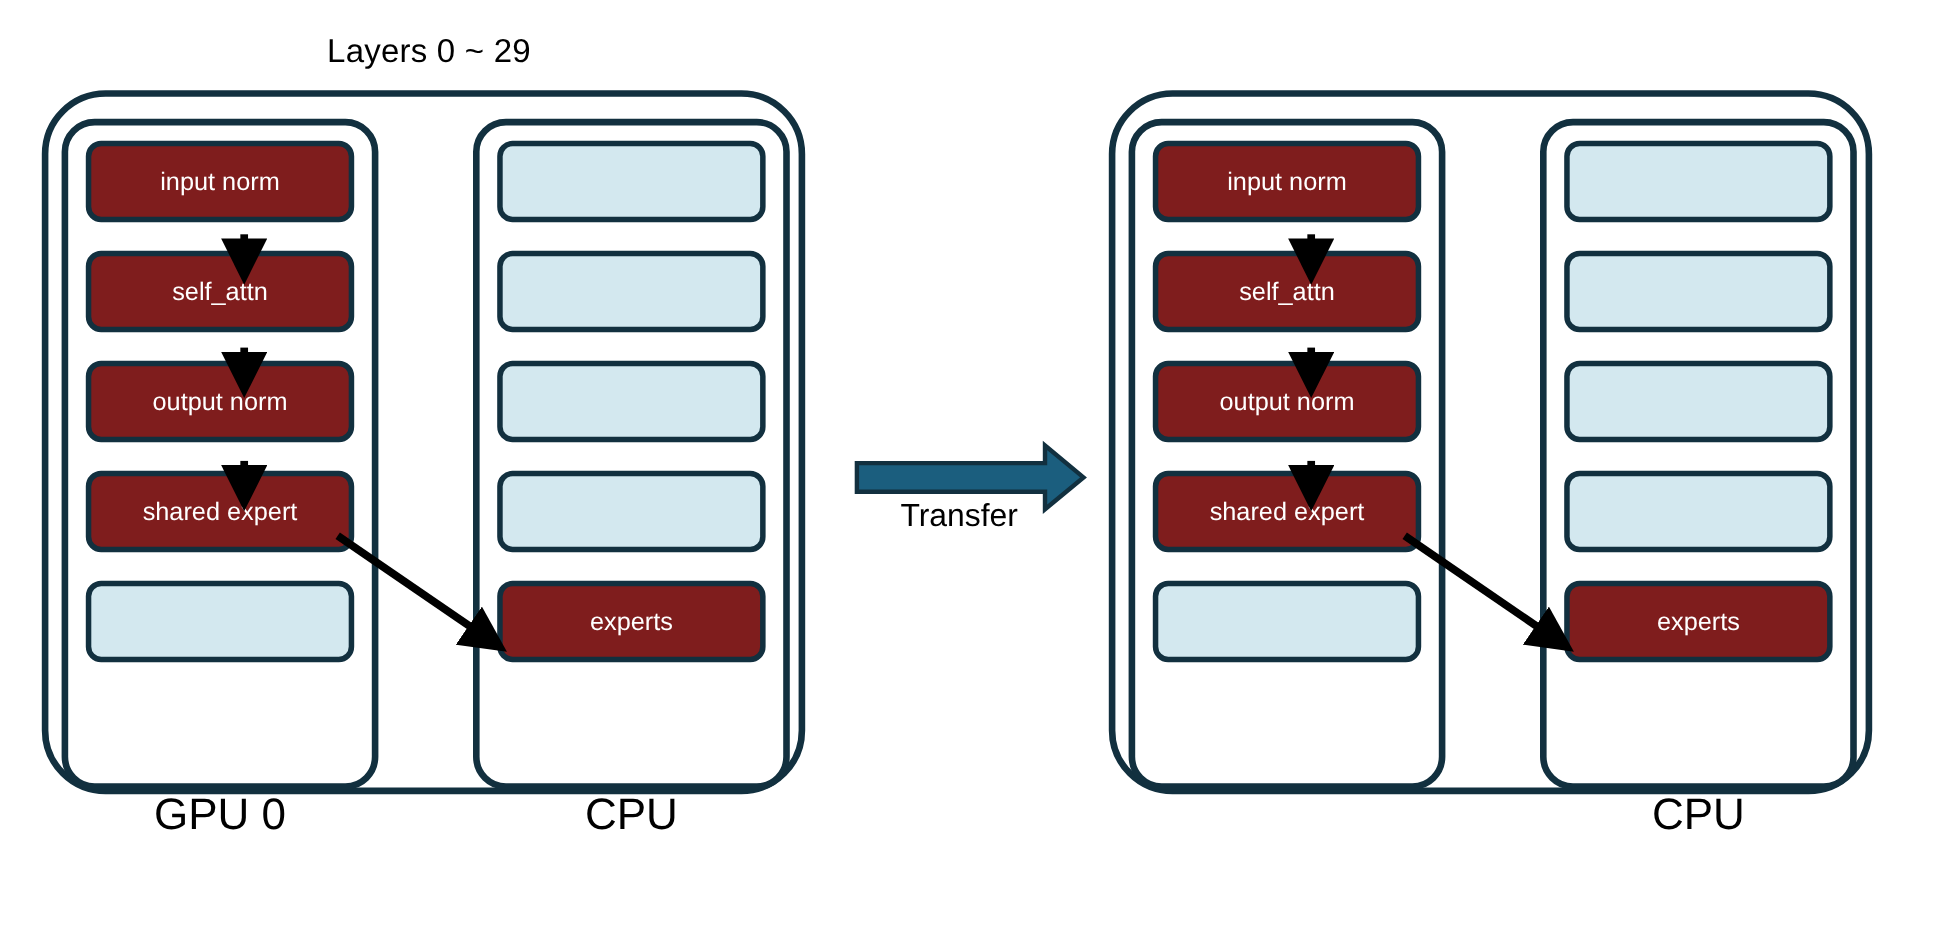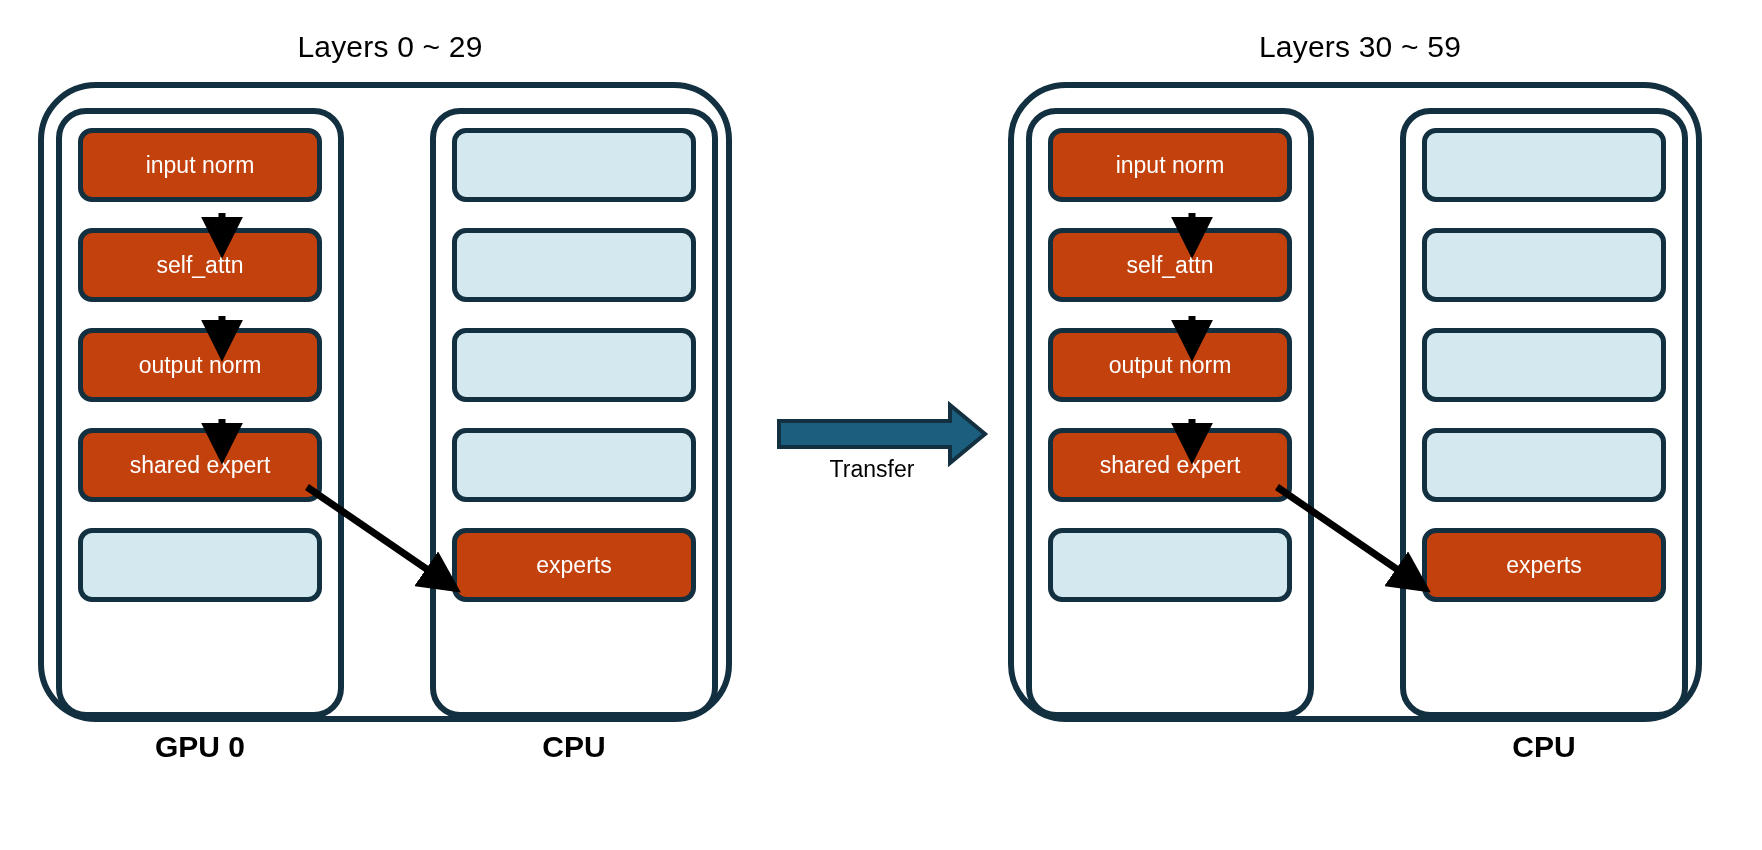--- a/index.html
+++ b/index.html
@@ -87,43 +87,42 @@
     box-sizing: border-box;
     display: flex;
     align-items: center;
     justify-content: center;
     font-size: 23px;
     color: #ffffff;
     white-space: nowrap;
   }
   .slot:last-child { margin-bottom: 0; }
 
-  .slot.active  { background: #c2410c; }
+  .slot.active  { background: #7f1d1d; }
   .slot.idle    { background: #d3e8ef; color: transparent; }
 
   .col-label {
     position: absolute;
     bottom: -52px;
     left: 0;
     width: 100%;
     text-align: center;
-    font-size: 30px;
+    font-size: 40px;
     color: #000000;
     white-space: nowrap;
-    font-weight: bold;
   }
 
   
   .transfer-label {
     position: absolute;
     left: 782px;
     top: 450px;
     width: 180px;
     text-align: center;
-    font-size: 23px;
+    font-size: 29px;
     line-height: 38px;
     color: #000000;
   }
 
   svg.overlay {
     position: absolute;
     left: 0; top: 0;
     width: 1762px;
     height: 850px;
     pointer-events: none;
@@ -174,21 +173,20 @@
         <div class="slot active">
             <span>experts</span>
           </div>
         <div class="col-label">CPU</div>
       </div>
 
     </div>
   </div>
 
   <div class="panel-group right">
-    <div class="panel-title">Layers 30 ~ 59</div>
     <div class="outer-box"></div>
     <div class="columns">
 
       <div class="column">
         <div class="slot active">
             <span>input norm</span>
           </div>
         <div class="slot active">
             <span>self_attn</span>
           </div>

